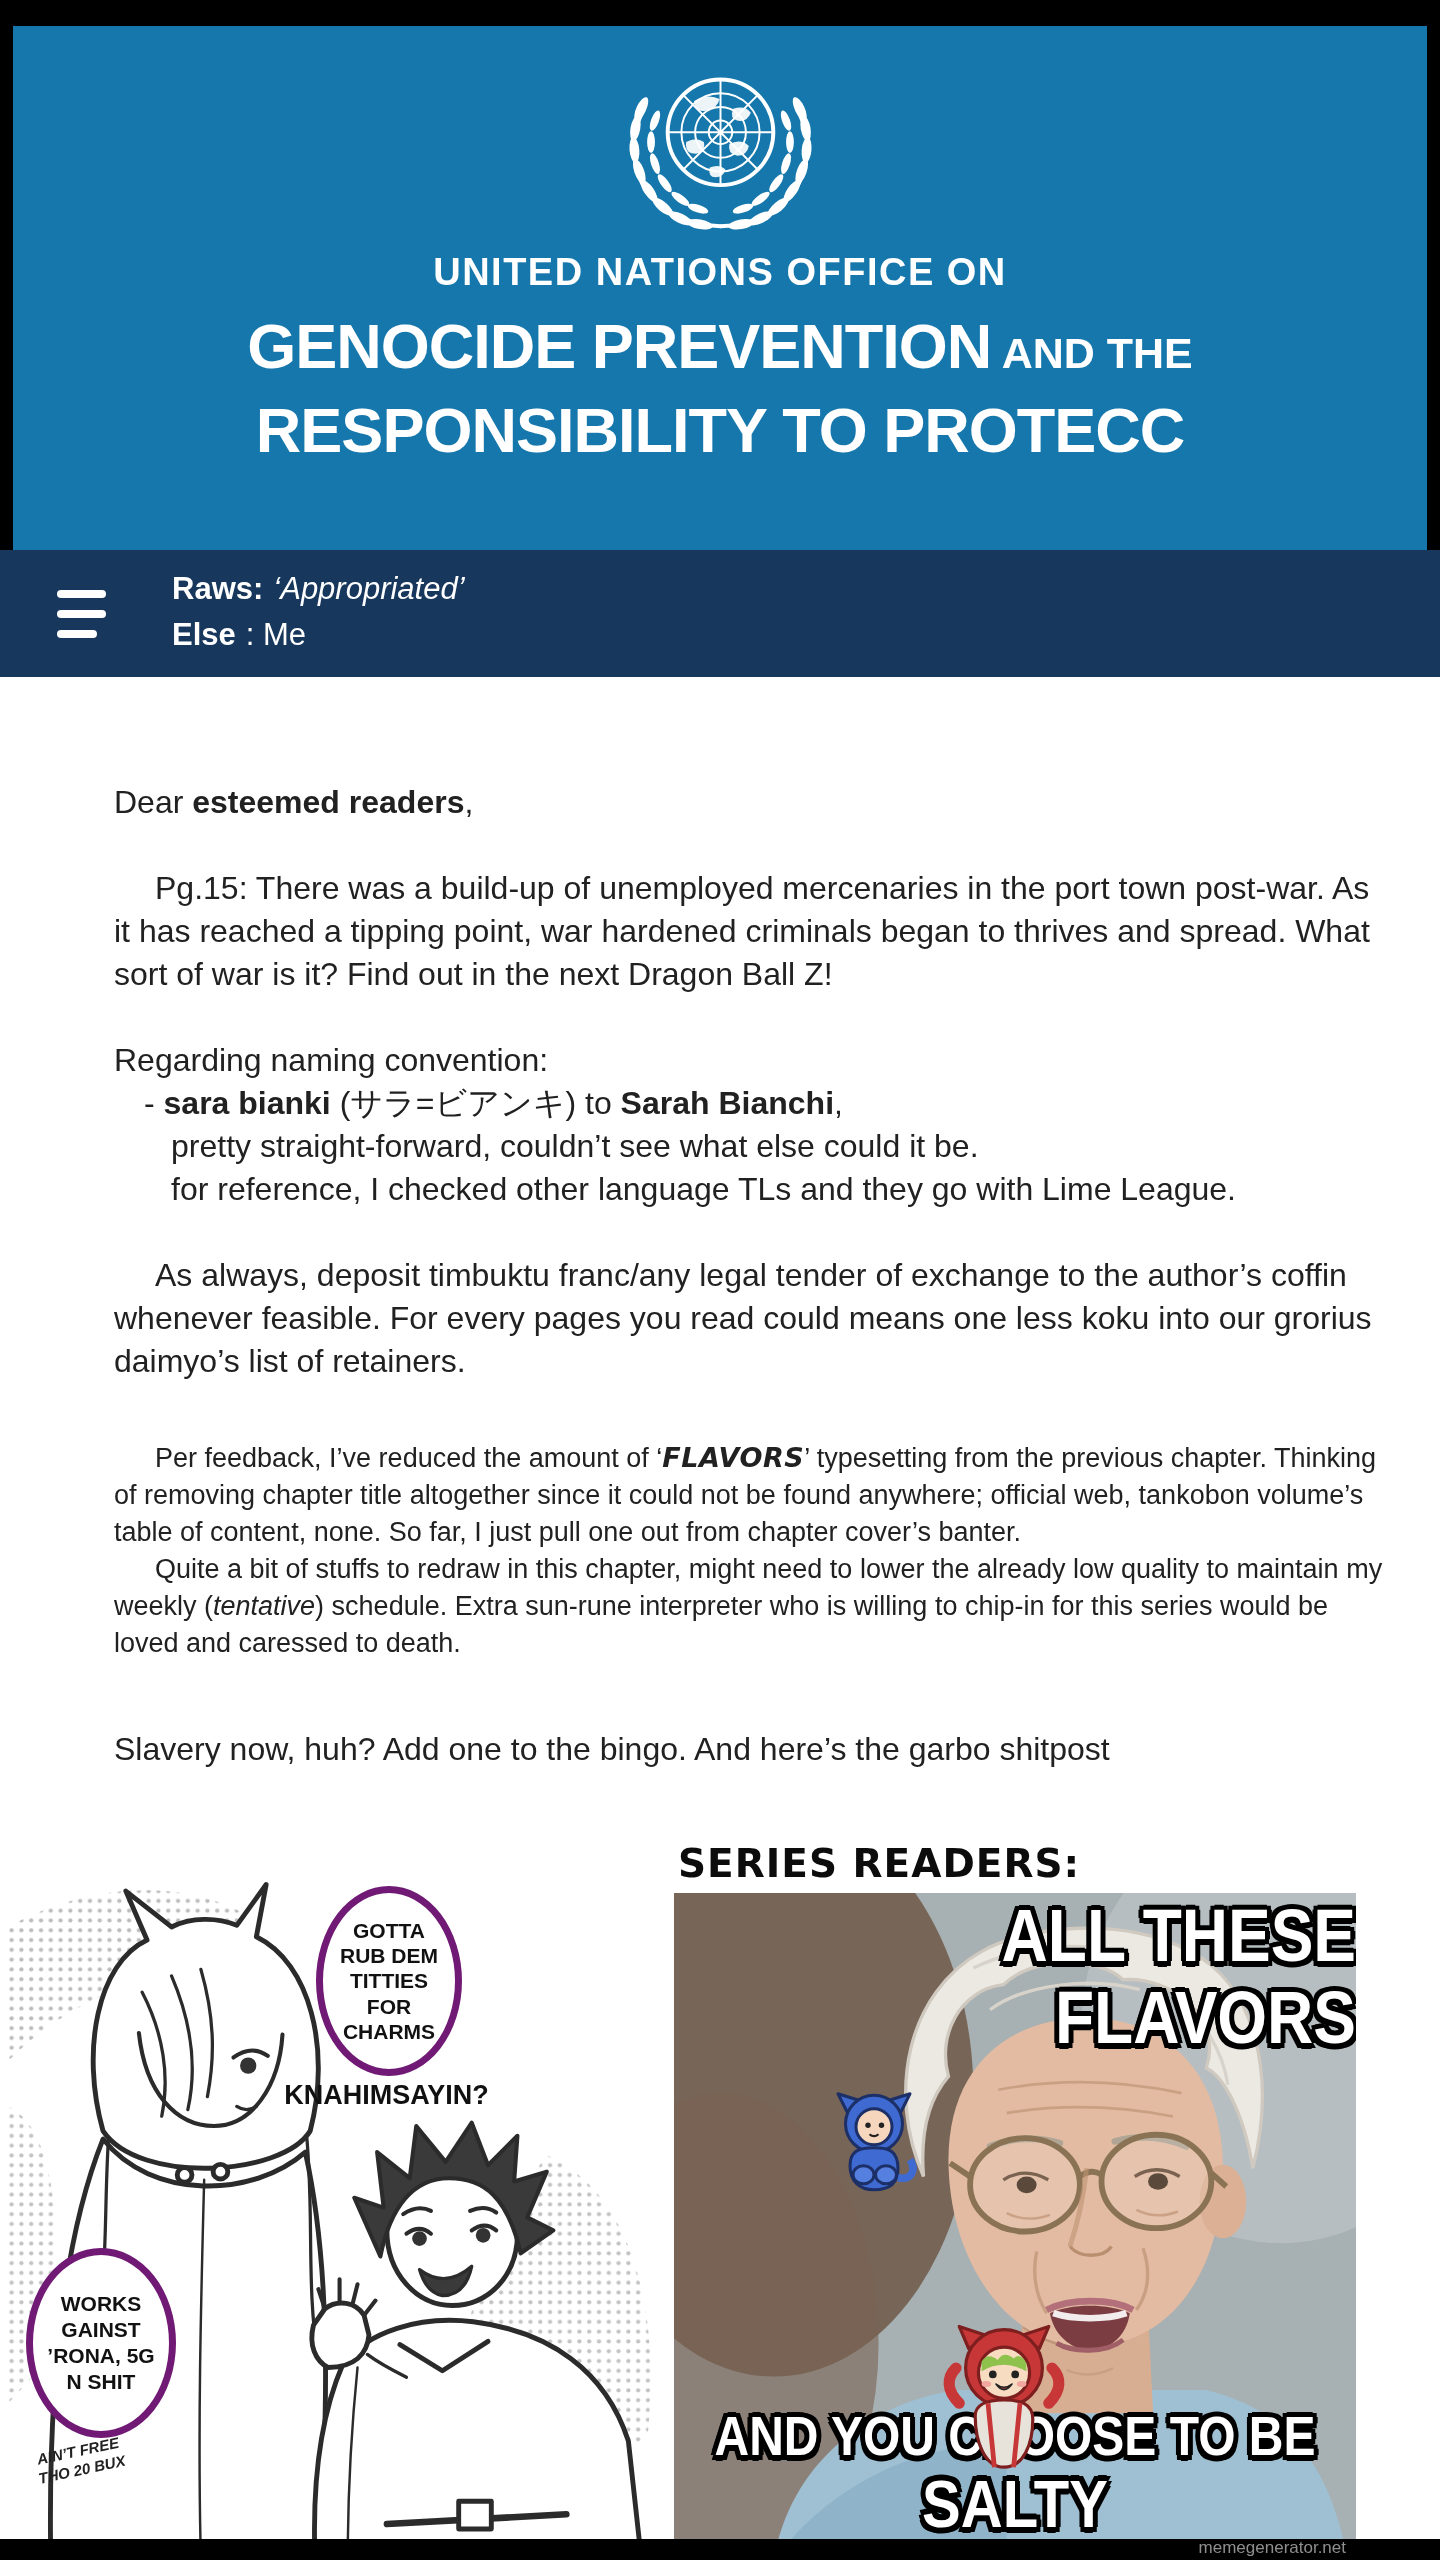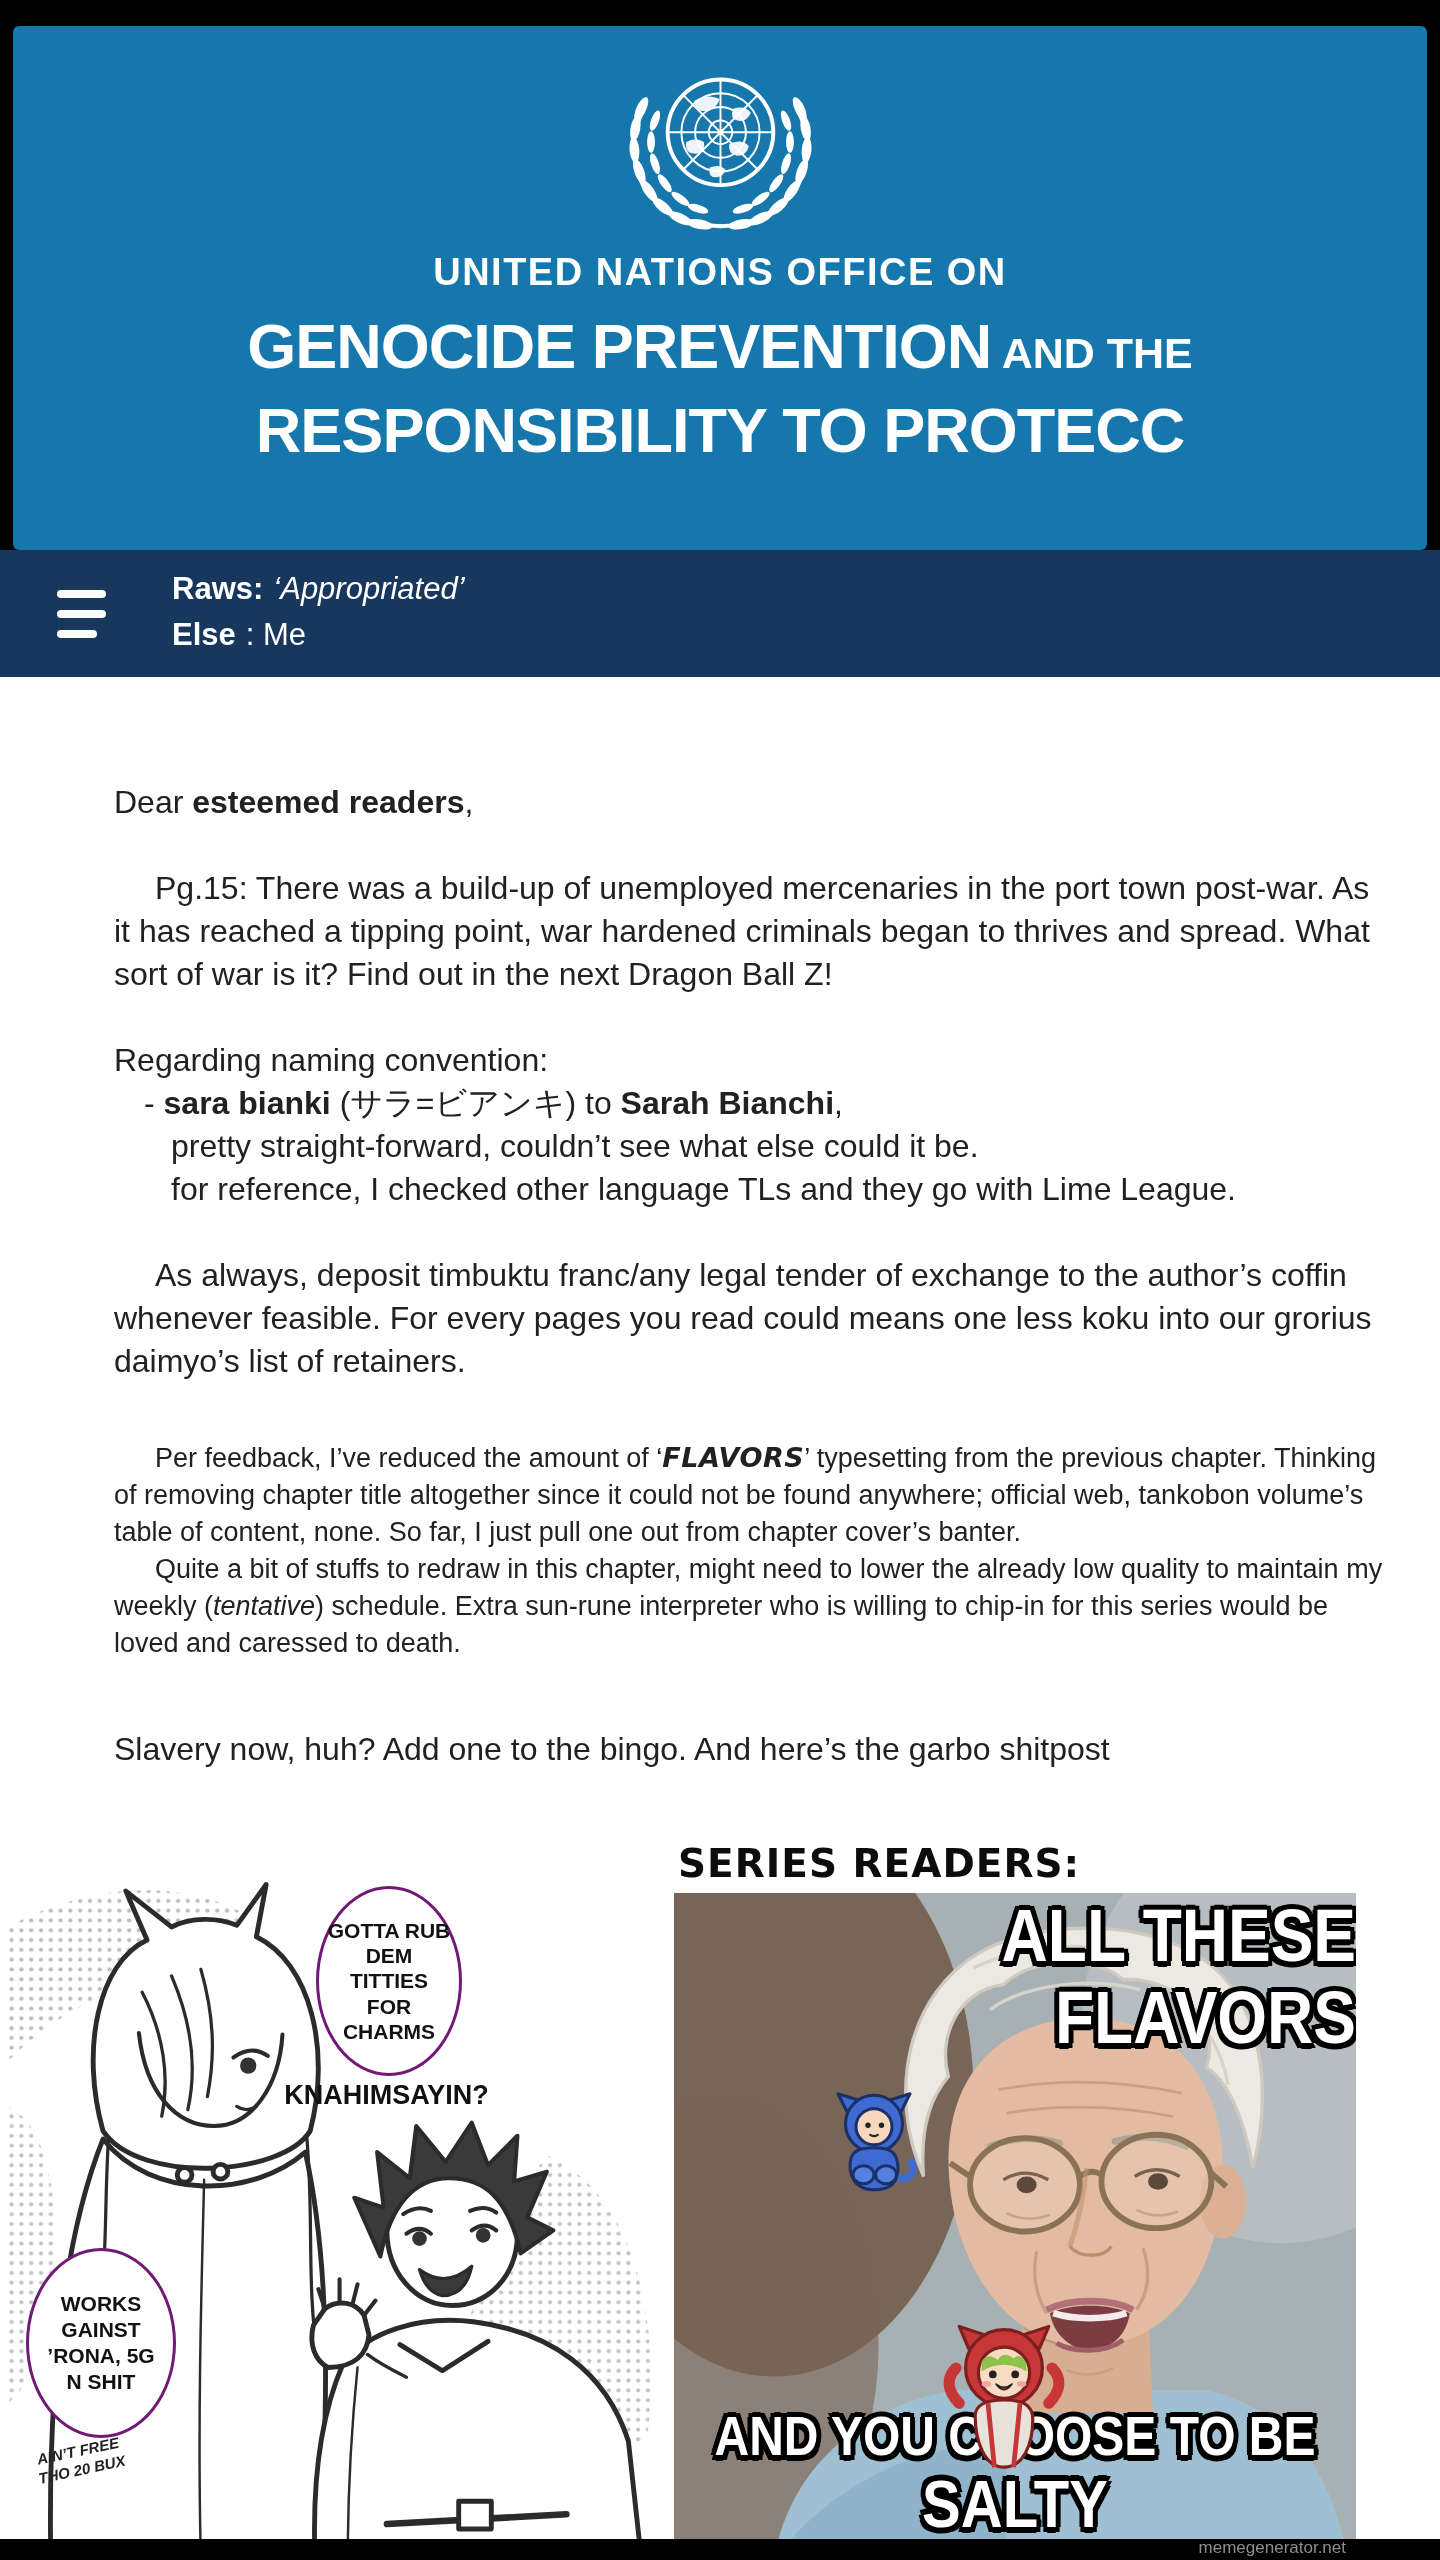--- a/index.html
+++ b/index.html
@@ -1,21 +1,21 @@
 <!DOCTYPE html>
 <html><head>
 <meta charset="utf-8">
 <style>
   html,body{margin:0;padding:0;background:#000;}
   #page{position:relative;width:1440px;height:2560px;background:#000;overflow:hidden;
         font-family:"Liberation Sans",sans-serif;}
 
   
   .unhdr{position:absolute;left:13px;top:26px;width:1414px;height:524px;background:#1577ab;
-         text-align:center;color:#fff;border-radius:6px;}
+         text-align:center;color:#fff;}
   .emblem{display:block;margin:26px auto 0;width:225px;height:191px;}
   .org{font-size:38px;font-weight:700;letter-spacing:1.5px;margin-top:8px;}
   .t1{margin-top:16px;font-size:63px;font-weight:800;letter-spacing:-1px;}
   .t1 .and{font-size:43px;font-weight:700;letter-spacing:0;}
   .t2{margin-top:12px;font-size:63px;font-weight:800;letter-spacing:-1px;}
 
   
   .menubar{position:absolute;left:0;top:550px;width:1440px;height:127px;background:#17375c;color:#fff;}
   .burger{position:absolute;left:57px;top:40px;width:49px;cursor:pointer;}
   .burger span{display:block;width:49px;height:8px;border-radius:4px;background:#fff;margin-bottom:12px;}
@@ -36,21 +36,21 @@
   .naming .nnote{margin-left:57px;}
   .donate{margin-bottom:56px;}
   .smallblock{margin-bottom:66px;}
   .ps{font-size:27px;line-height:37px;margin:0;}
   .emph{font-weight:700;font-style:italic;font-family:"DejaVu Sans",sans-serif;letter-spacing:.5px;}
   .closing{margin:0;}
 
   
   .manga{position:absolute;left:8px;top:1201px;width:655px;height:682px;}
   .manga .art{position:absolute;inset:0;width:100%;height:100%;}
-  .bubble{position:absolute;background:#fff;border:3px solid #701a75;border-radius:50%;
+  .bubble{position:absolute;background:#fff;border:7px solid #701a75;border-radius:50%;
           display:flex;align-items:center;justify-content:center;text-align:center;
           font-weight:700;color:#111;box-sizing:border-box;padding:8px;}
   .b-charms{left:308px;top:8px;width:146px;height:190px;font-size:21px;line-height:1.2;}
   .knah{position:absolute;left:266px;top:202px;width:225px;text-align:center;font-size:27px;
         font-weight:700;color:#111;}
   .b-works{left:18px;top:370px;width:150px;height:190px;font-size:21px;line-height:1.25;}
   .b-free{position:absolute;left:22px;top:564px;width:100px;font-size:15px;font-weight:700;
           font-style:italic;text-align:center;transform:rotate(-12deg);color:#222;line-height:1.25;}
 
   

